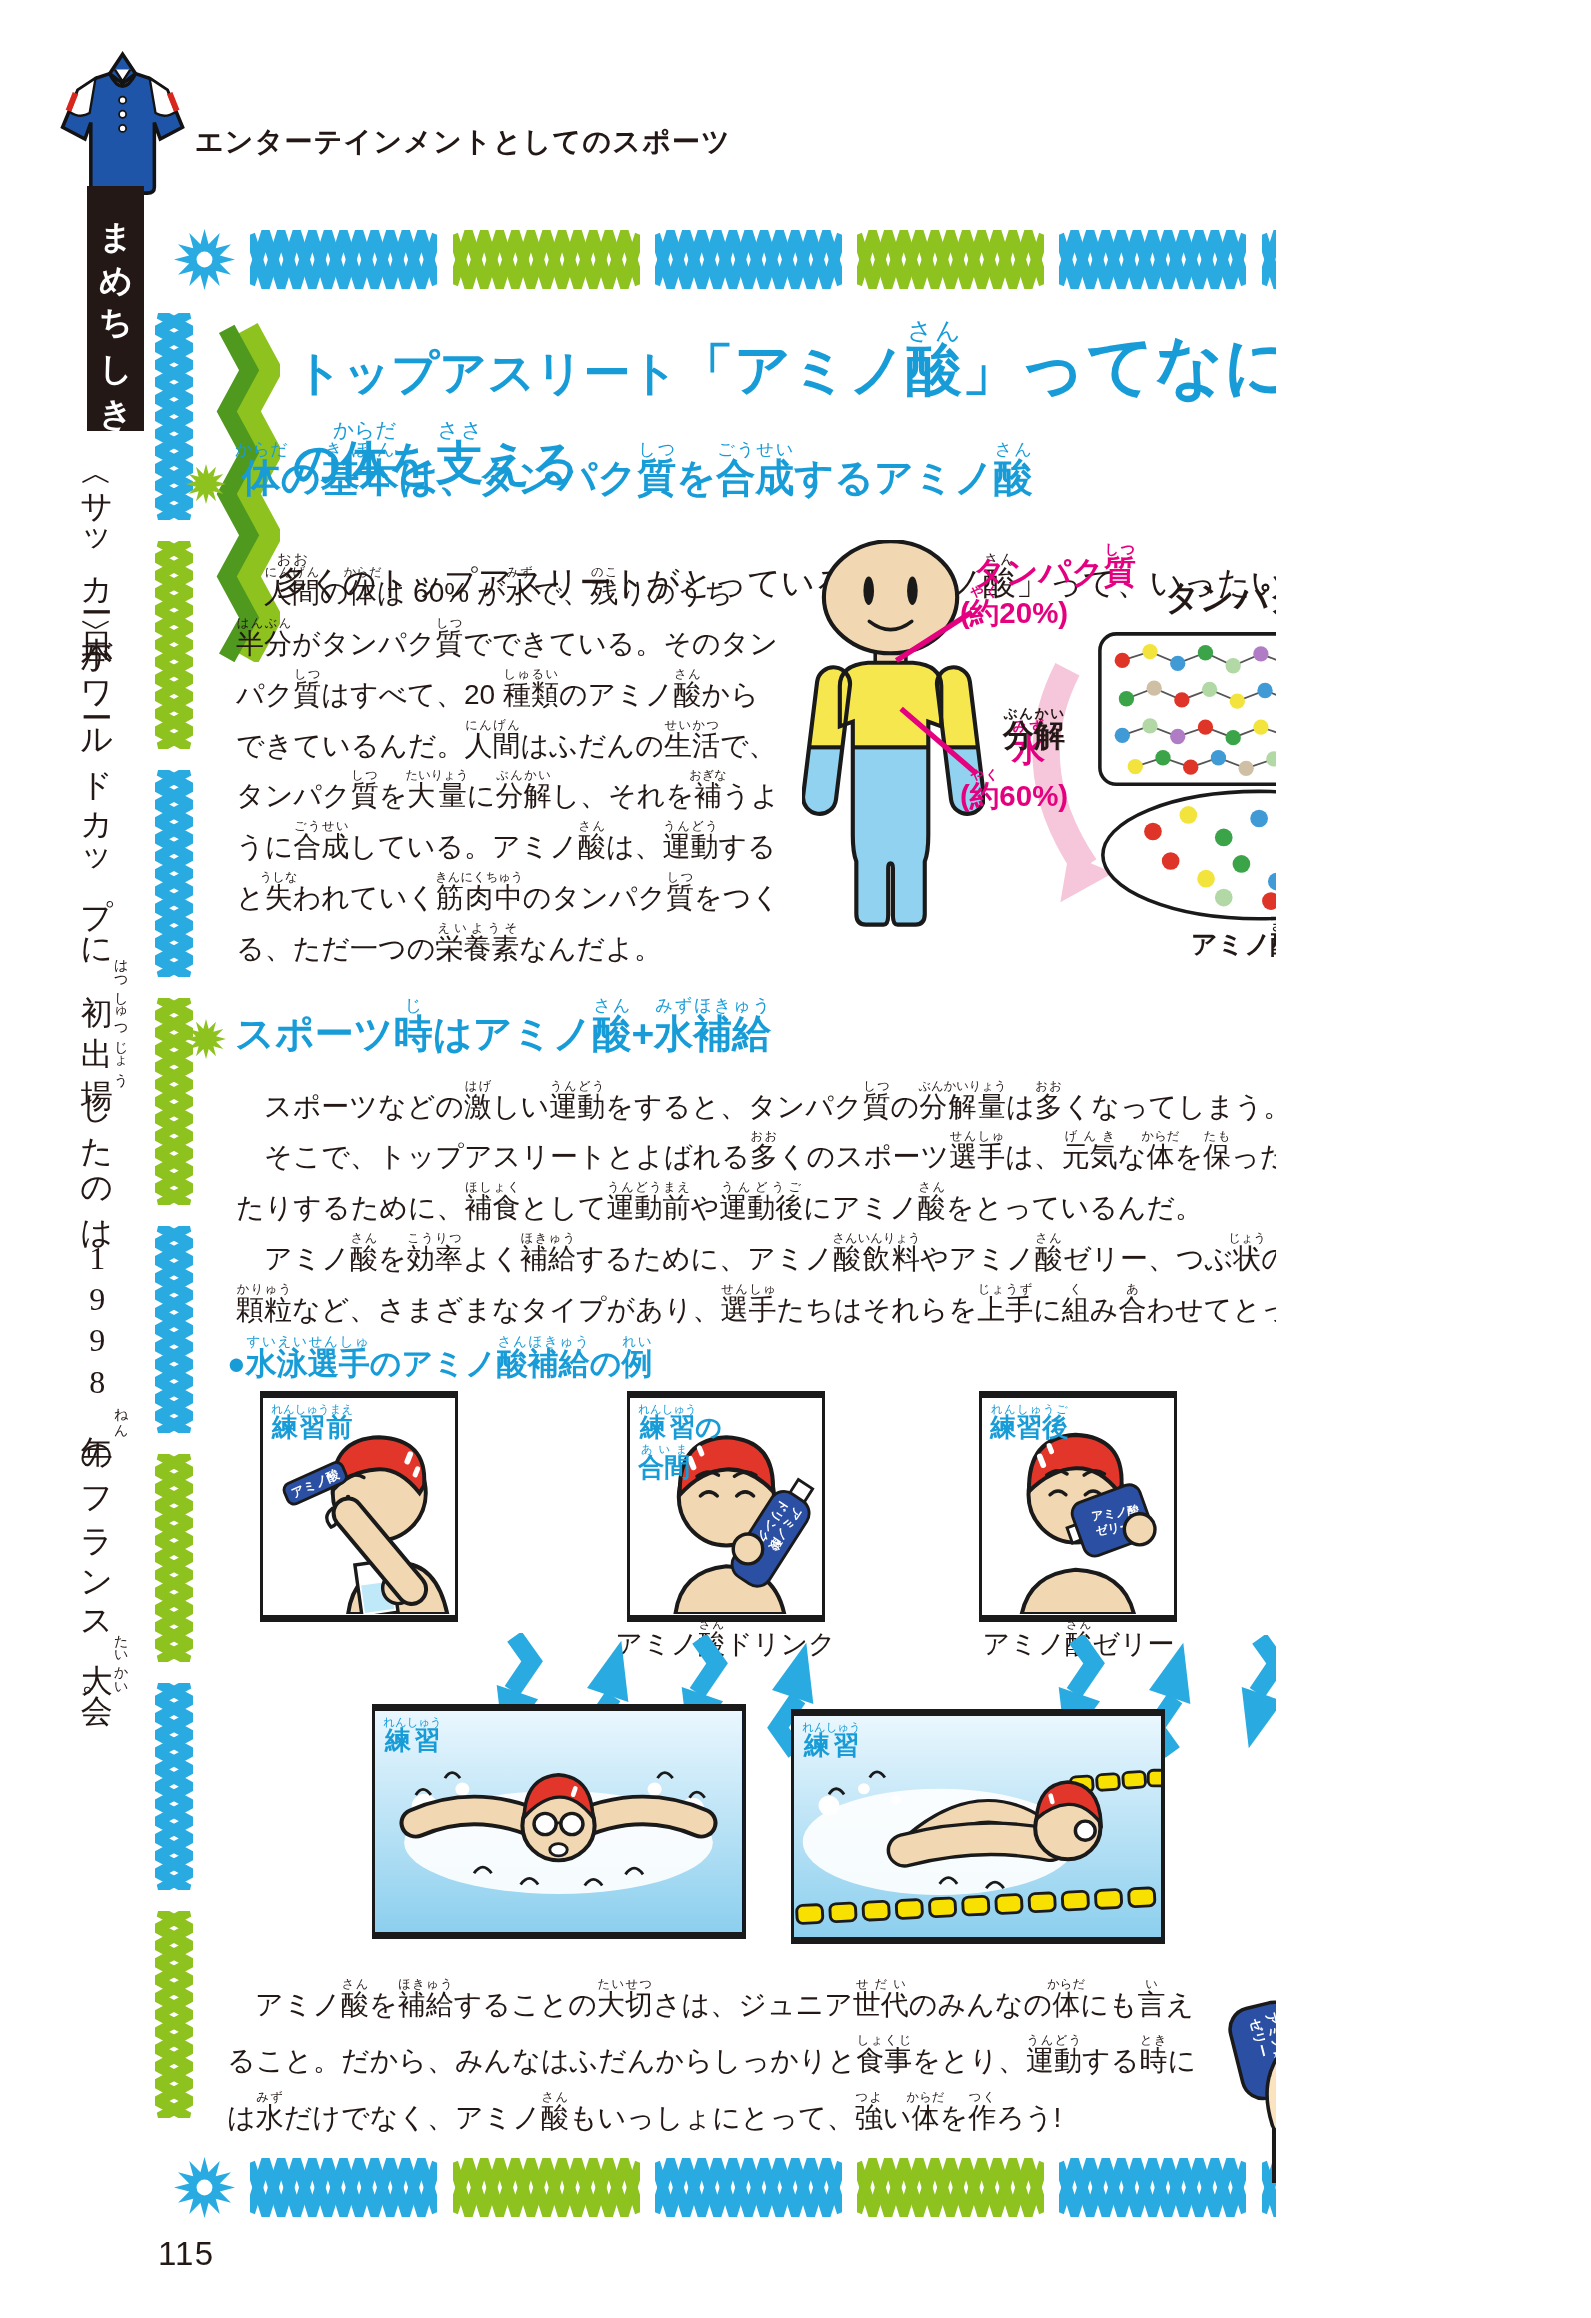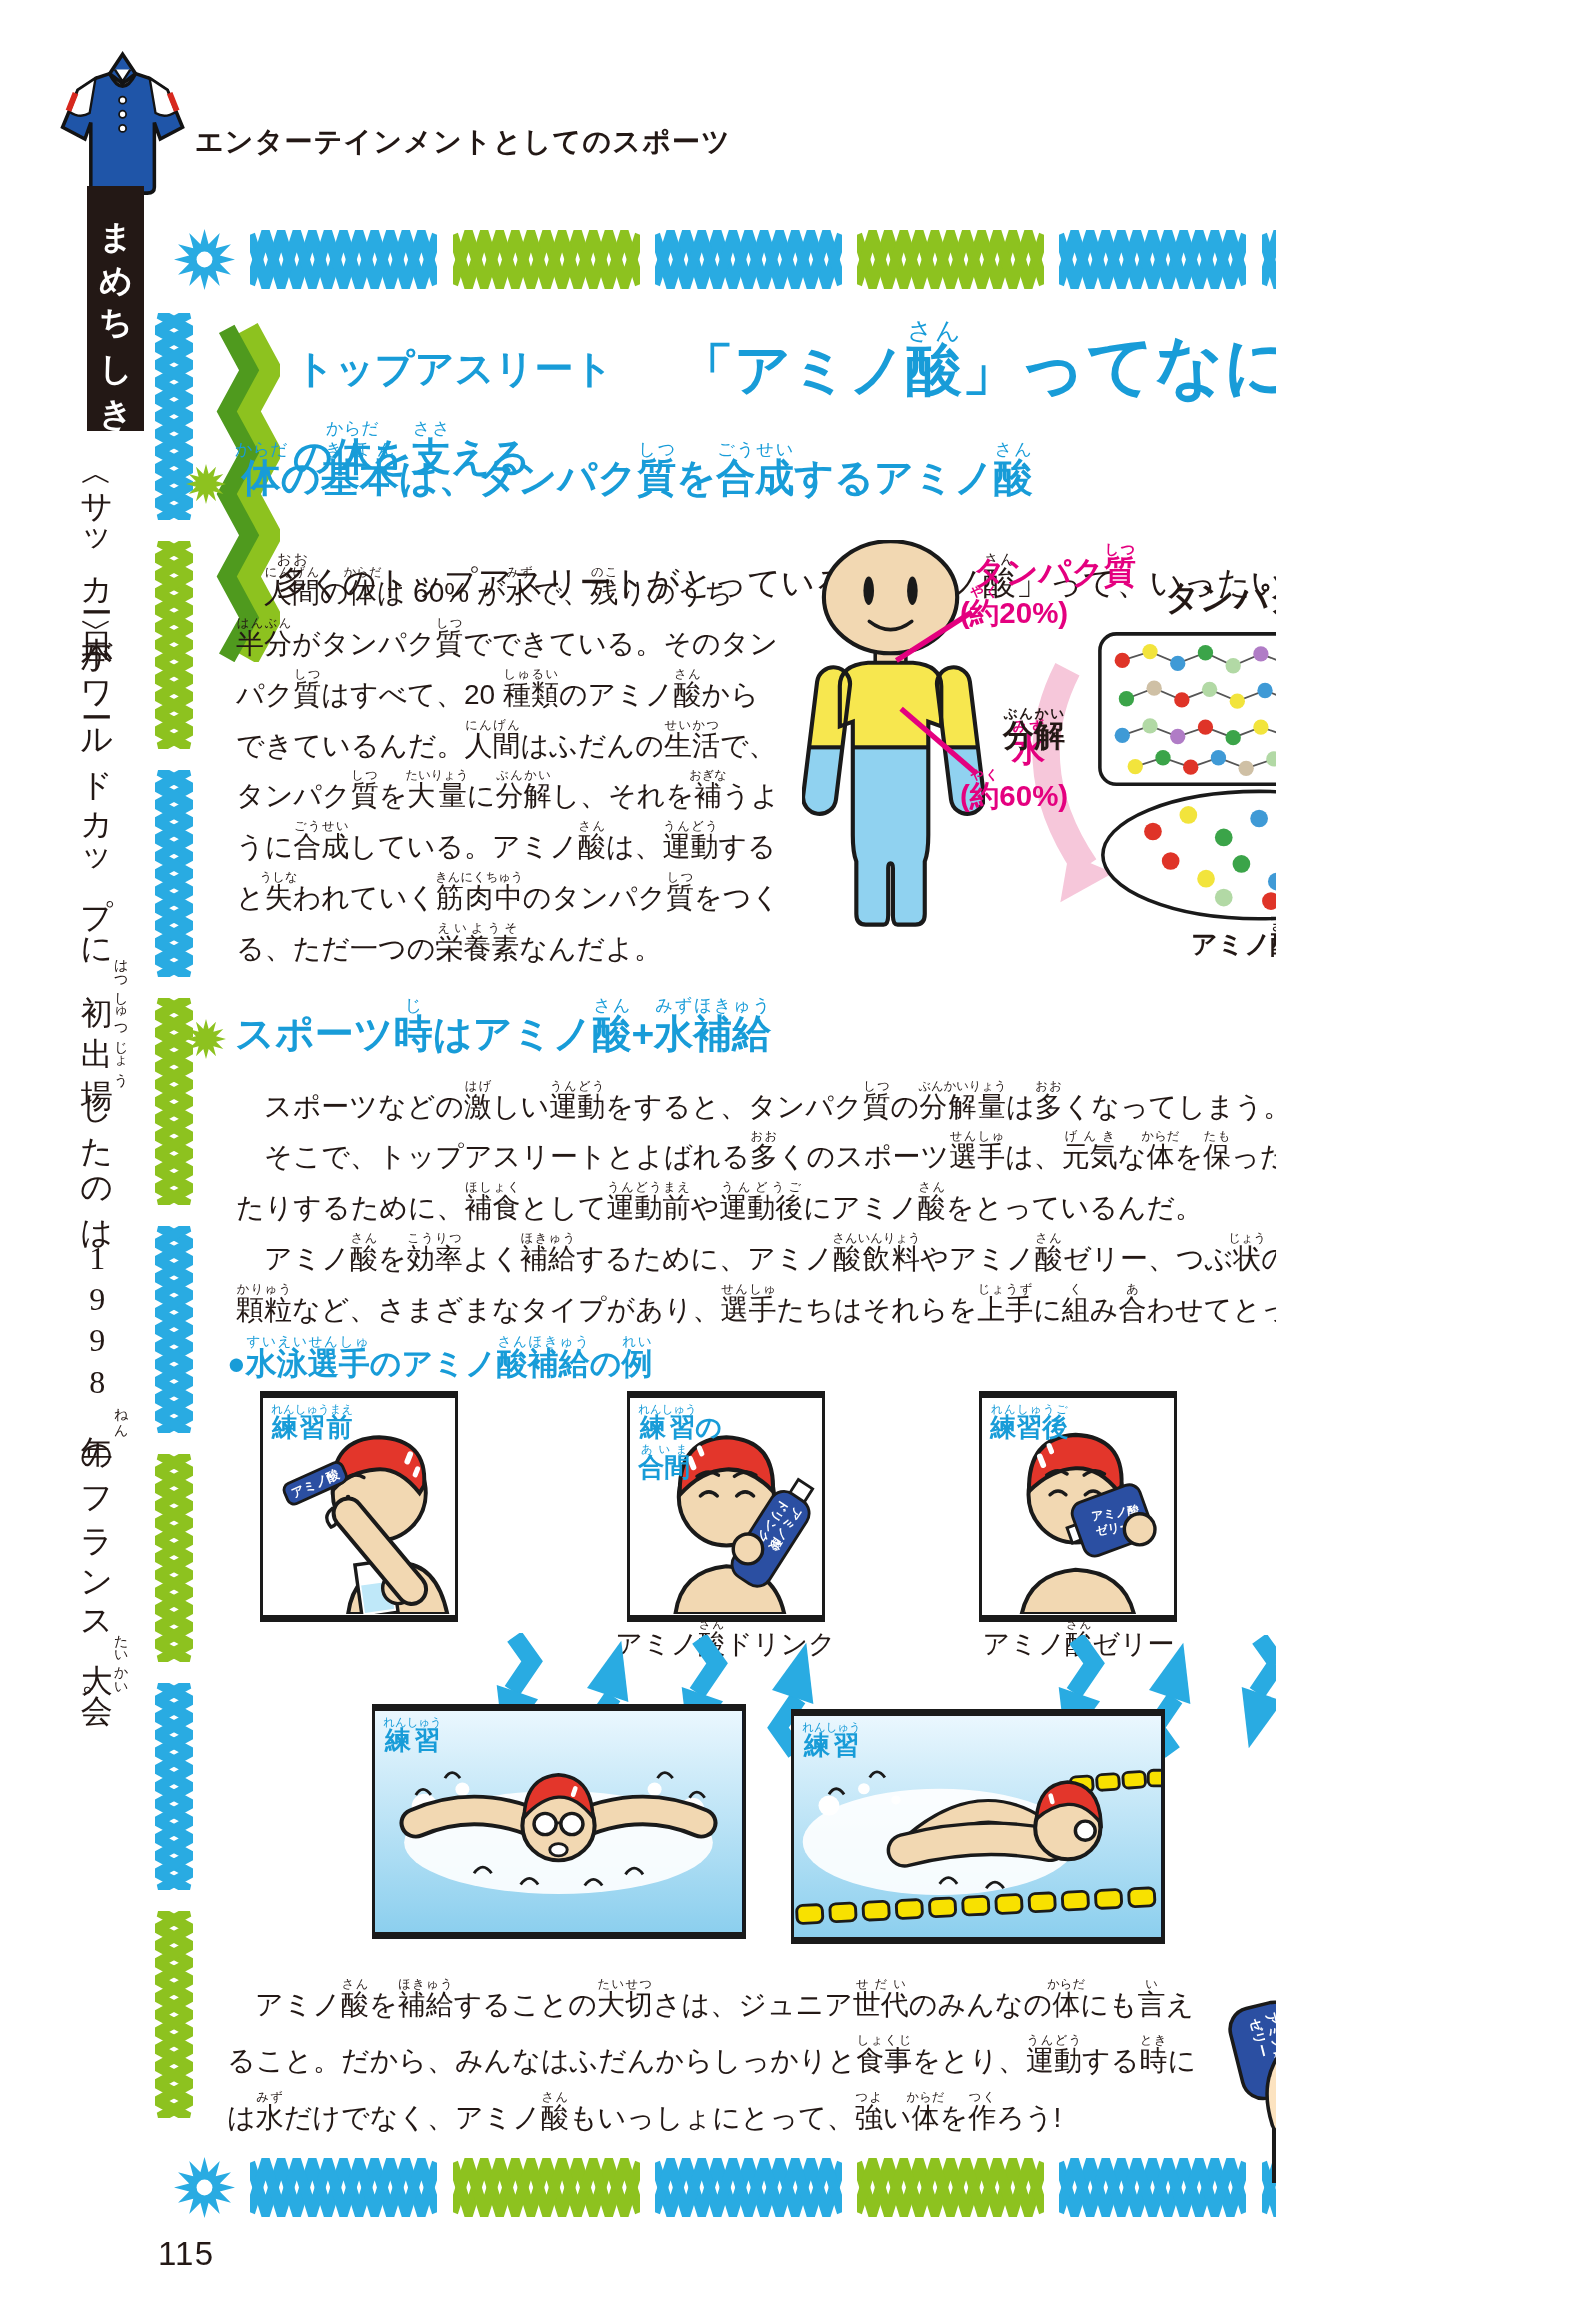--- a/index.html
+++ b/index.html
@@ -6,21 +6,21 @@
   body { background:#fff; font-family:"Liberation Sans", sans-serif; color:#231815; }
   #page { position:relative; width:1276px; height:2319px; background:#ffffff; overflow:hidden; }
   .abs { position:absolute; }
   .nowrap { white-space:nowrap; }
   ruby rt { font-size:0.44em; letter-spacing:0; font-weight:normal; }
   .bold ruby rt { font-weight:bold; }
   .rline { position:absolute; white-space:nowrap; font-size:28px; line-height:1.05; }
   .pink { color:#e4007f; }
   .bold { font-weight:bold; }
   .h-txt { font-size:39px; font-weight:bold; color:#189cd8; }
-  .title-lead { font-size:39px; font-weight:bold; color:#189cd8; line-height:1.0;}
+  .title-lead { font-size:47px; font-weight:bold; color:#189cd8; line-height:1.0;}
   .title-main { font-size:56px; font-weight:bold; color:#189cd8; }
   .title-tail { font-size:67px; font-weight:bold; color:#189cd8; }
   .subtitle { font-size:33px; }
   .bullet-label { font-size:31px; font-weight:bold; color:#189cd8; }
   .caption { font-size:27px; text-align:center; }
   .mame { position:absolute; left:87px; top:186px; width:57px; height:245px; background:#231815; color:#fff;
           writing-mode:vertical-rl; font-size:33px; font-weight:bold; letter-spacing:7px;
           display:flex; align-items:center; justify-content:center; }
   .vnote { position:absolute; left:79px; top:465px; height:1640px; writing-mode:vertical-rl; text-orientation:mixed;
            font-family:"Liberation Serif", serif; font-size:32px; letter-spacing:5.3px; line-height:1.1; }

